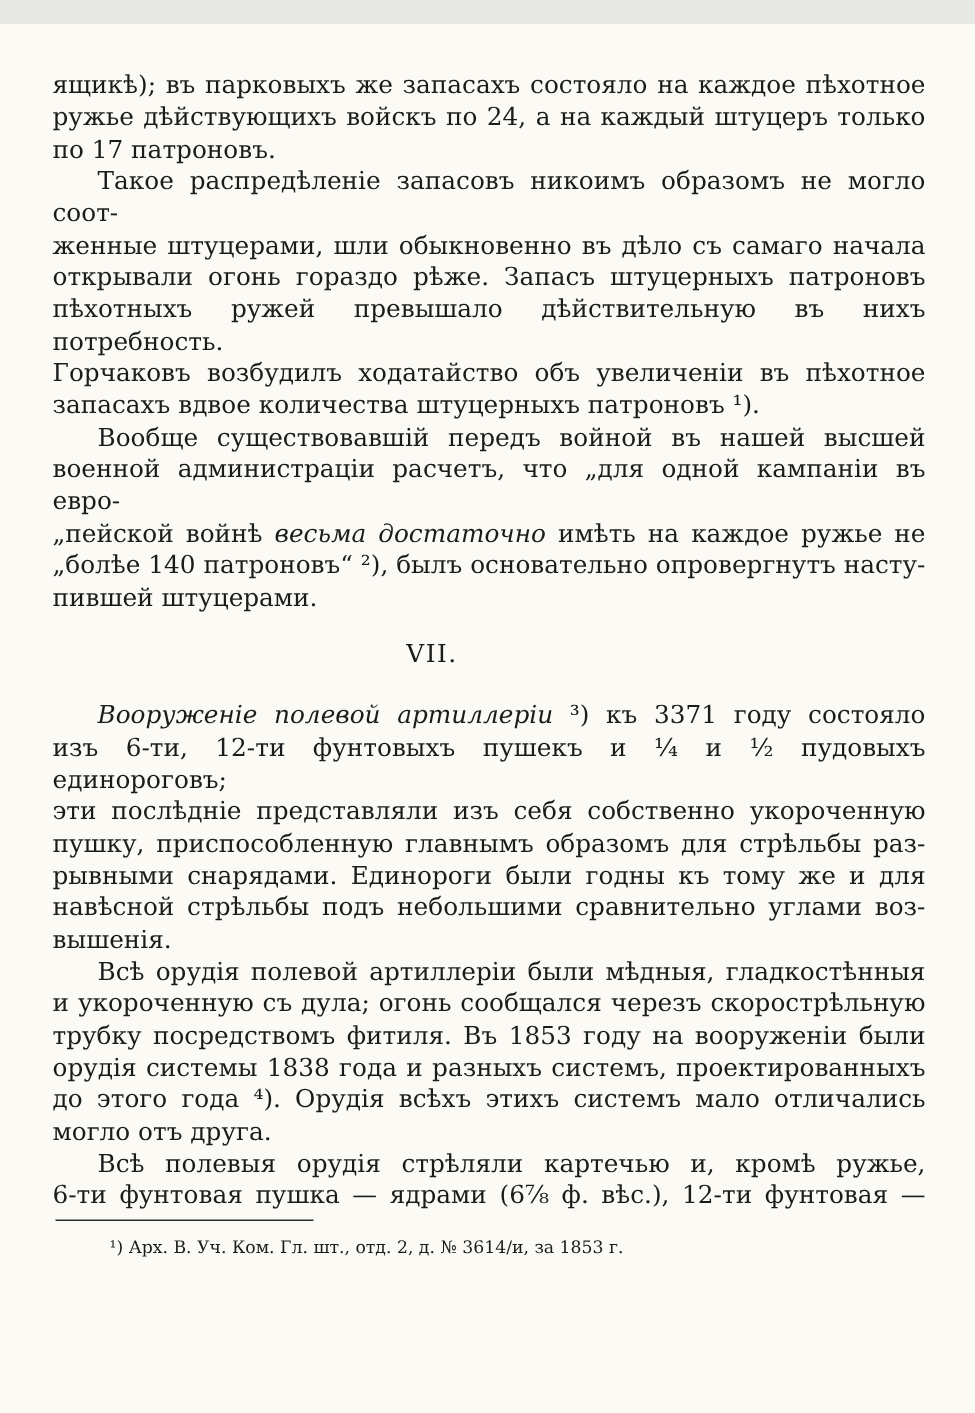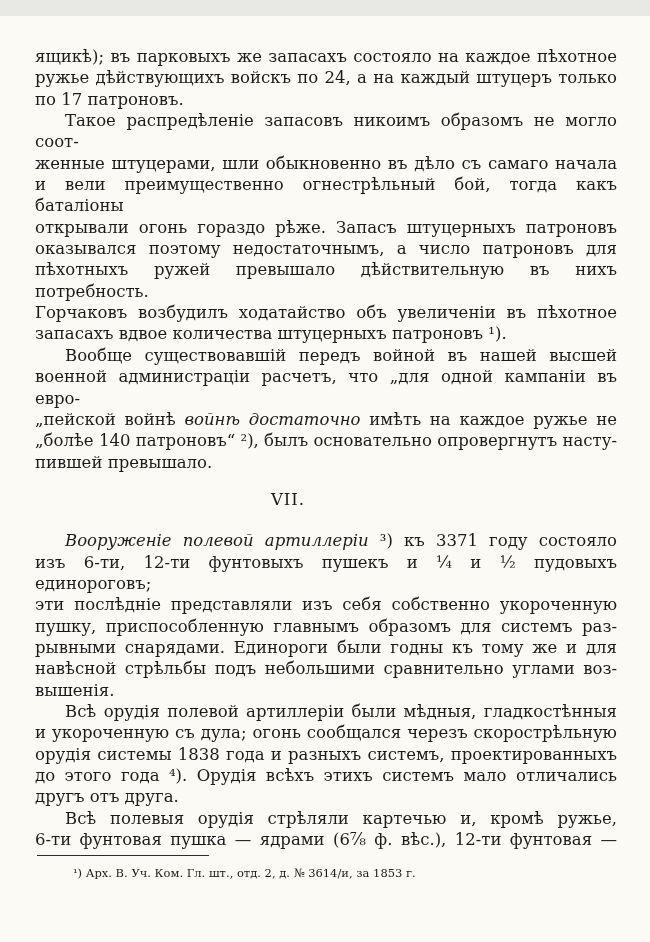--- a/index.html
+++ b/index.html
@@ -69,54 +69,53 @@
 
     <div>
       <div class="line">ящикѣ); въ парковыхъ же запасахъ состояло на каждое пѣхотное</div>
       <div class="line">ружье дѣйствующихъ войскъ по 24, а на каждый штуцеръ только</div>
       <div class="line end">по 17 патроновъ.</div>
     </div>
 
     <div>
       <div class="line first">Такое распредѣленіе запасовъ никоимъ образомъ не могло соот-</div>
       <div class="line">женные штуцерами, шли обыкновенно въ дѣло съ самаго начала</div>
-      <div class="line">и вели преимущественно огнестрѣльный бой, тогда какъ баталіоны</div>
       <div class="line">открывали огонь гораздо рѣже. Запасъ штуцерныхъ патроновъ</div>
-      <div class="line">оказывался поэтому недостаточнымъ, а число патроновъ для</div>
       <div class="line">пѣхотныхъ ружей превышало дѣйствительную въ нихъ потребность.</div>
       <div class="line">Горчаковъ возбудилъ ходатайство объ увеличеніи въ пѣхотное</div>
       <div class="line end">запасахъ вдвое количества штуцерныхъ патроновъ ¹).</div>
     </div>
 
     <div>
       <div class="line first">Вообще существовавшій передъ войной въ нашей высшей</div>
       <div class="line">военной администраціи расчетъ, что „для одной кампаніи въ евро-</div>
-      <div class="line"><span>„пейской войнѣ </span><span class="it">войнѣ достаточно</span><span> имѣть на каждое ружье не</span></div>
+      <div class="line"><span>„пейской войнѣ </span><span class="it">весьма достаточно</span><span> имѣть на каждое ружье не</span></div>
       <div class="line">„болѣе 140 патроновъ“ ²), былъ основательно опровергнутъ насту-</div>
-      <div class="line end">пившей превышало.</div>
+      <div class="line end">пившей штуцерами.</div>
     </div>
 
     <div class="section-heading">VII.</div>
 
     <div>
       <div class="line first"><span class="it">Вооруженіе полевой артиллеріи</span><span> ³) къ 3371 году состояло</span></div>
       <div class="line">изъ 6-ти, 12-ти фунтовыхъ пушекъ и ¼ и ½ пудовыхъ единороговъ;</div>
       <div class="line">эти послѣдніе представляли изъ себя собственно укороченную</div>
-      <div class="line">пушку, приспособленную главнымъ образомъ для системъ раз-</div>
+      <div class="line">пушку, приспособленную главнымъ образомъ для стрѣльбы раз-</div>
       <div class="line">рывными снарядами. Единороги были годны къ тому же и для</div>
       <div class="line">навѣсной стрѣльбы подъ небольшими сравнительно углами воз-</div>
       <div class="line end">вышенія.</div>
     </div>
 
     <div>
       <div class="line first">Всѣ орудія полевой артиллеріи были мѣдныя, гладкостѣнныя</div>
       <div class="line">и укороченную съ дула; огонь сообщался черезъ скорострѣльную</div>
+      <div class="line">трубку посредствомъ фитиля. Въ 1853 году на вооруженіи были</div>
       <div class="line">орудія системы 1838 года и разныхъ системъ, проектированныхъ</div>
       <div class="line">до этого года ⁴). Орудія всѣхъ этихъ системъ мало отличались</div>
-      <div class="line end">другъ отъ друга.</div>
+      <div class="line end">могло отъ друга.</div>
     </div>
 
     <div>
       <div class="line first">Всѣ полевыя орудія стрѣляли картечью и, кромѣ ружье,</div>
       <div class="line">6-ти фунтовая пушка — ядрами (6⅞ ф. вѣс.), 12-ти фунтовая —</div>
     </div>
 
     <hr class="footnote-rule">
 
     <div class="footnotes">

